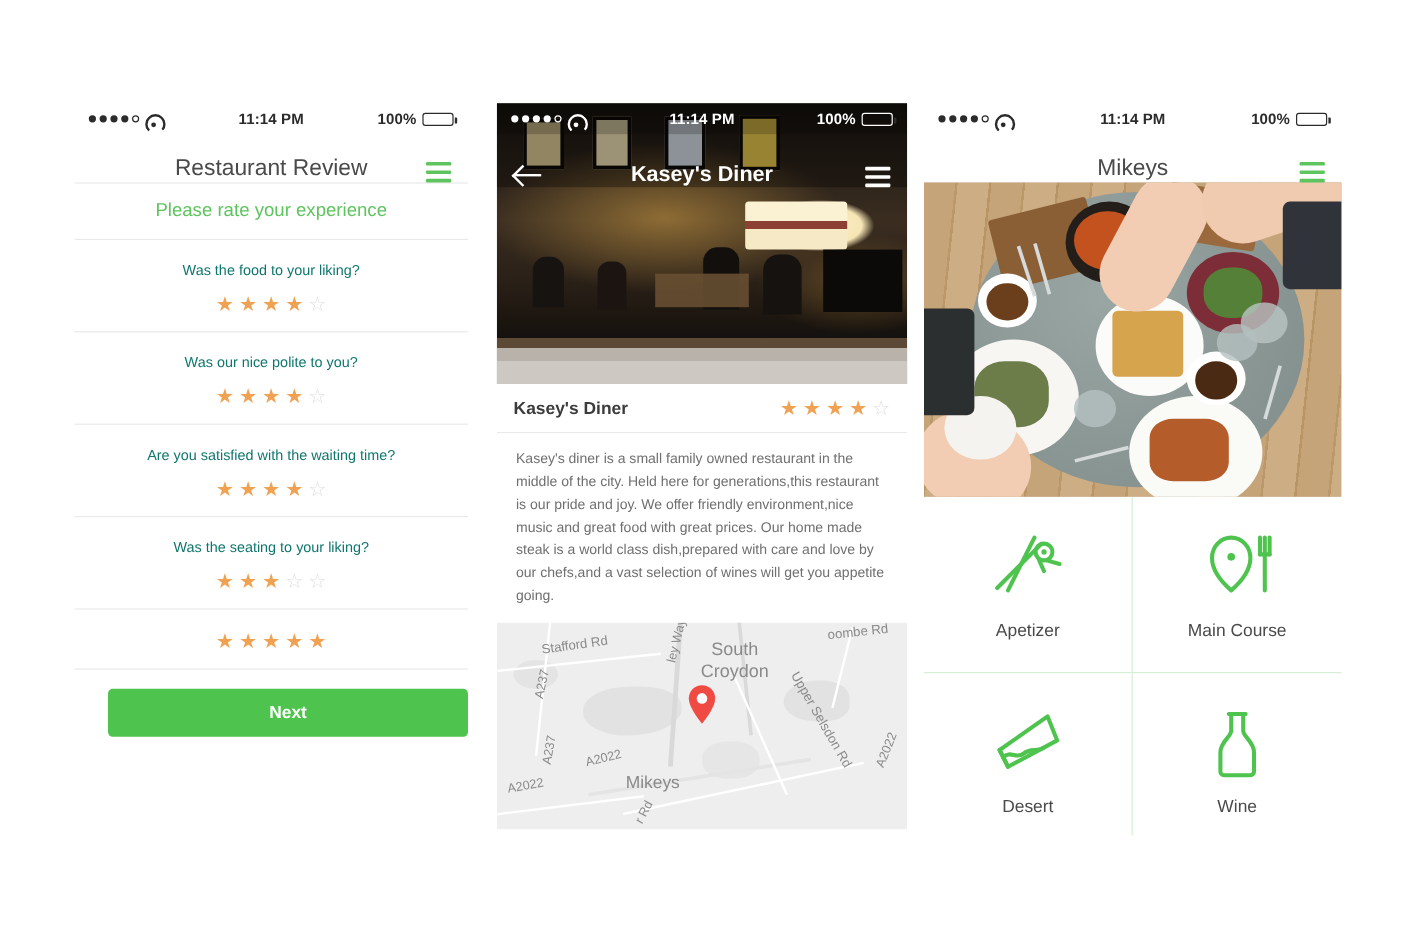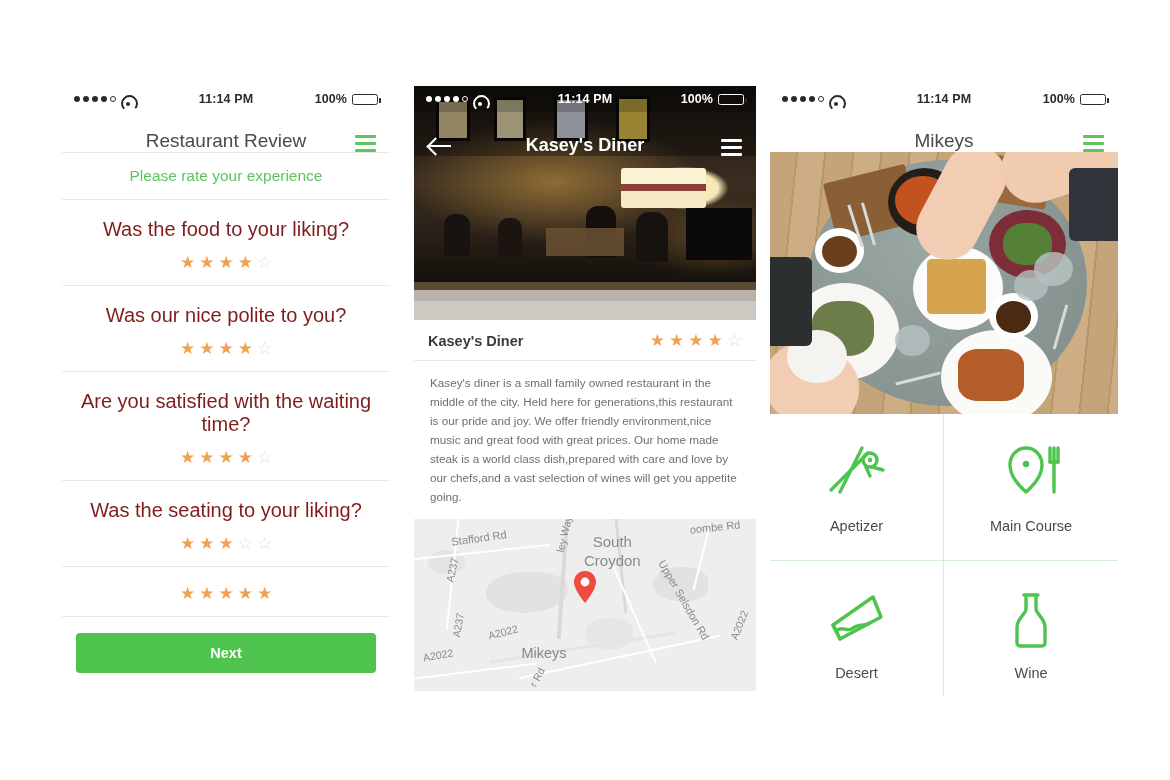--- a/index.html
+++ b/index.html
@@ -69,26 +69,26 @@
   }
   .backarrow::after{
     content:""; position:absolute; left:1px; top:4px; width:11px; height:11px;
     border-left:2.4px solid #fff; border-bottom:2.4px solid #fff; transform:rotate(45deg);
   }
 
   
   .hline { height:1px; background:#e9e9e9; }
   .rate-head { text-align:center; color:#5ec45e; font-size:15.5px; padding:14px 0 14px; }
   .qblock { padding:18px 0 14px; text-align:center; }
-  .qtext { font-size:20px; color:#7f1d1d; margin-bottom:13px; }
+  .qtext { font-size:12px; color:#0f766e; margin-bottom:13px; }
   .stars { display:flex; justify-content:center; gap:4px; }
   .star { font-size:17px; line-height:1; color:#f0a152; }
   .star.off { color:#dedede; }
   .nextbtn {
-    margin:16px 14px 0; height:40px; border-radius:4px; background:#4ec44e;
+    margin:16px 28px 0; height:40px; border-radius:4px; background:#4ec44e;
     color:#fff; font-size:14.5px; font-weight:bold;
     display:flex; align-items:center; justify-content:center; cursor:pointer;
     border:none; width:calc(100% - 28px); font-family:"Liberation Sans", sans-serif;
   }
 
   
   .hero { height:234px; position:relative; overflow:hidden; background:#141210; }
   .hero .bg { position:absolute; inset:0; }
   .detail-title-row {
     display:flex; align-items:center; justify-content:space-between;

